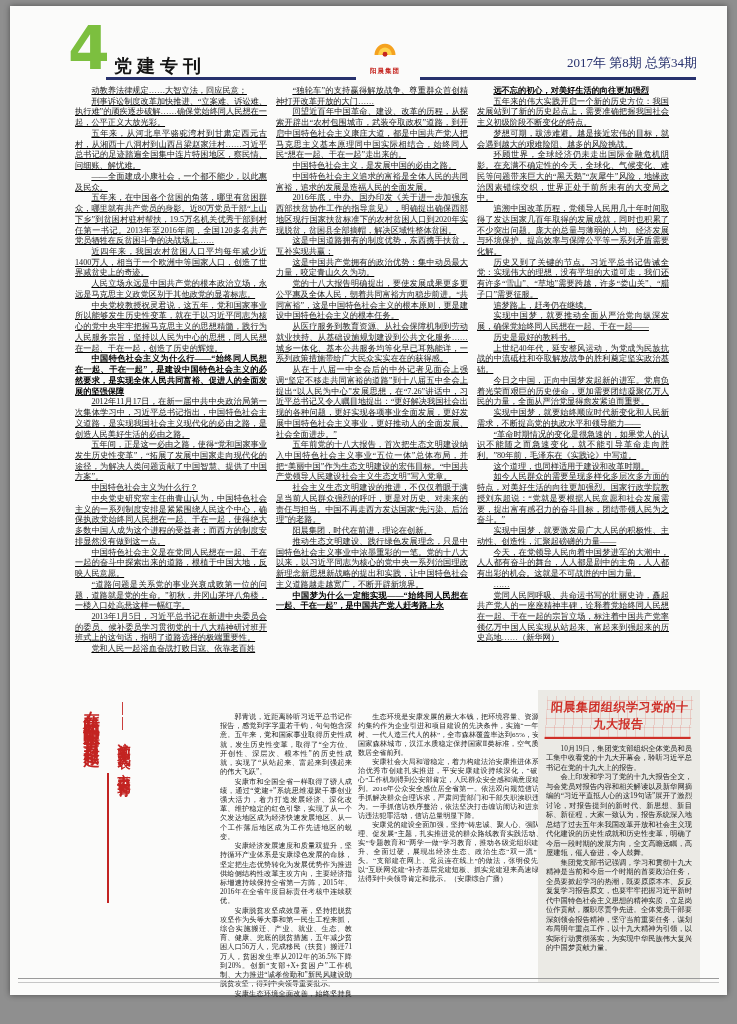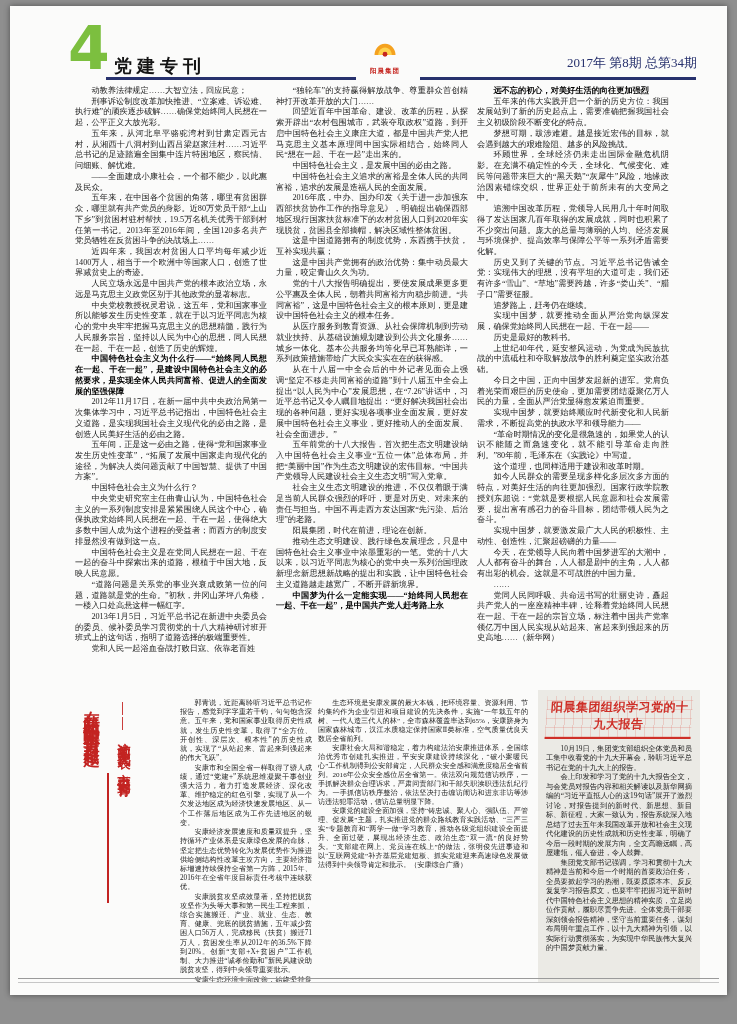--- a/index.html
+++ b/index.html
@@ -27,39 +27,39 @@
   .logo{position:absolute;left:347px;top:36px;width:56px;text-align:center;}
   .logo-text{font-size:6.5px;font-weight:bold;color:#c5251f;letter-spacing:1px;margin-top:1px;}
   .issue{
     position:absolute;right:30px;top:48px;font-size:13px;font-weight:normal;color:#27316d;
   }
   
   .top-article{
     position:absolute;left:65px;top:80px;width:594px;height:600px;
     display:flex;gap:9px;overflow:hidden;
   }
-  .col{flex:1;overflow:hidden;}
+  .col{flex:1;overflow:hidden;text-decoration:underline;}
   .top-article p, .bcol p, .redbox p{
     margin:0;text-indent:2em;text-align:justify;color:#1c1c1c;
   }
   .top-article p{font-size:8.2px;line-height:1.31;}
   p.bold{font-weight:bold;color:#000;}
   
   .bottom{position:absolute;left:65px;top:690px;width:625px;height:286px;}
   .headline{position:absolute;left:6px;top:2px;height:280px;display:flex;align-items:flex-start;}
   .v-main{
     writing-mode:vertical-rl;font-size:16.5px;font-weight:bold;color:#c32422;
     letter-spacing:3px;line-height:1.15;
   }
   .headline-divider{width:2px;height:130px;background:#c32422;align-self:center;margin:0 7px;}
   .v-sub{
     writing-mode:vertical-rl;font-size:13px;font-weight:bold;color:#c32422;
     letter-spacing:2px;line-height:1.2;padding-top:4px;
   }
-  .bcol{position:absolute;top:3px;height:100%;overflow:hidden;}
+  .bcol{position:absolute;top:17px;height:100%;overflow:hidden;margin-left:40px;}
   .bcol1{left:105px;width:132px;}
   .bcol1 p{font-size:7.2px;line-height:1.28;}
   .bcol2{left:243px;width:210px;}
   .bcol2 p{font-size:7.1px;line-height:1.27;}
   .redbox{
     position:absolute;left:463px;top:-6px;width:162px;height:292px;
     background:#ebeae5;padding:6px 8px;box-sizing:border-box;overflow:hidden;
   }
   .redbox h2{
     margin:0 0 5px;padding:3px 0 4px;font-size:12px;font-weight:bold;color:#ce2f28;

